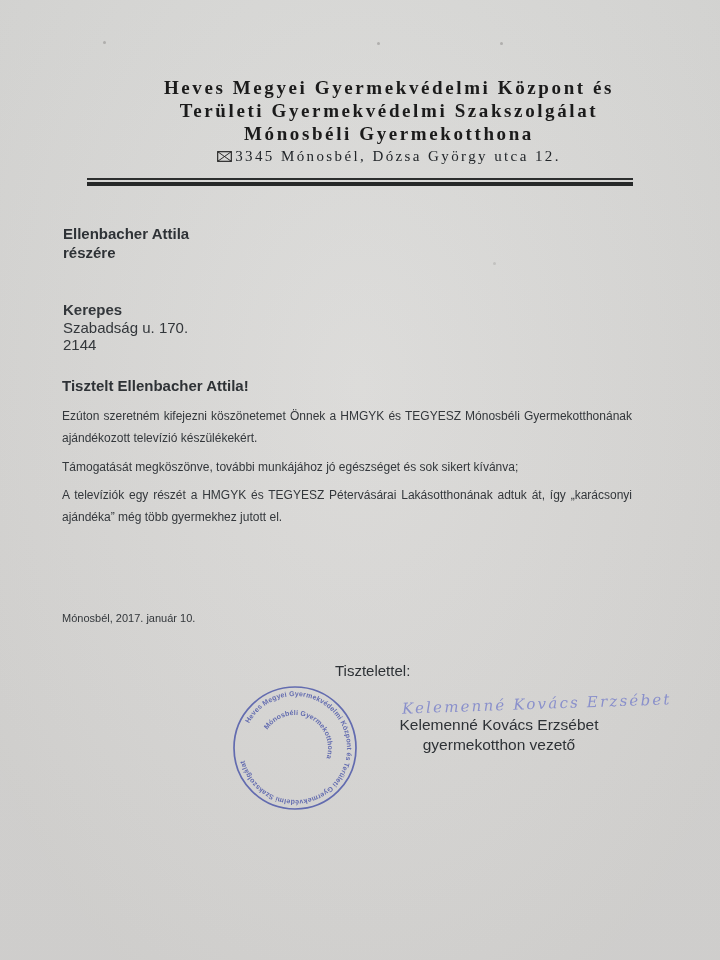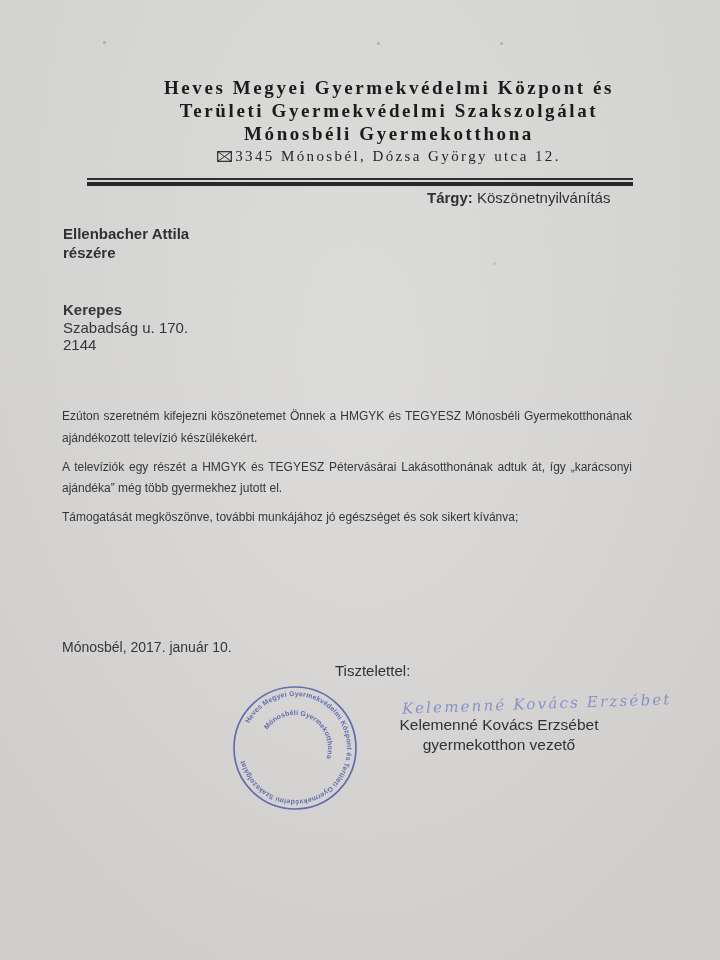--- a/index.html
+++ b/index.html
@@ -62,21 +62,21 @@
   .dest .city { font-weight: bold; }
 
   
   .salutation { position: absolute; top: 377px; left: 62px; font-size: 15px; font-weight: bold; color: #2e3236; }
   .body-text { position: absolute; top: 406px; left: 62px; width: 570px; }
   .body-text p {
     margin: 0 0 7px 0;
     font-size: 12px; line-height: 21.8px;
     text-align: justify; color: #33373b;
   }
-  .date-line { position: absolute; top: 612px; left: 62px; font-size: 14px; color: #33373b; margin-top: 27px; }
+  .date-line { position: absolute; top: 612px; left: 62px; font-size: 11px; color: #33373b; }
   .closing   { position: absolute; top: 662px; left: 335px; font-size: 15px; color: #2e3236; }
 
   
   .stamp { position: absolute; top: 682px; left: 229px; width: 132px; height: 132px; }
   .handwriting {
     position: absolute; top: 695px; left: 402px;
     font-family: "DejaVu Serif", serif; font-style: italic;
     font-size: 15px; letter-spacing: 2.2px; white-space: nowrap;
     color: #8289cb; transform: rotate(-2deg); opacity: .9;
   }
@@ -104,41 +104,38 @@
       </svg><span>3345 Mónosbél, Dózsa György utca 12.</span>
     </div>
   </header>
 
   <div class="rule">
     <div class="thin"></div>
     <div class="gap"></div>
     <div class="thick"></div>
   </div>
 
-  <div class="subject">
-    <span class="lbl">Tárgy:</span>
-    <span>Köszönetnyilvánítás</span>
-  </div>
 
   <div class="recipient">
     <div>Ellenbacher Attila</div>
     <div>részére</div>
   </div>
 
   <div class="dest">
     <div class="city">Kerepes</div>
     <div>Szabadság u. 170.</div>
     <div>2144</div>
   </div>
 
+  <div class="salutation">Tisztelt Ellenbacher Attila!</div>
 
   <div class="body-text">
     <p>Ezúton szeretném kifejezni köszönetemet Önnek a HMGYK és TEGYESZ Mónosbéli Gyermekotthonának ajándékozott televízió készülékekért.</p>
+    <p>Támogatását megköszönve, további munkájához jó egészséget és sok sikert kívánva;</p>
     <p>A televíziók egy részét a HMGYK és TEGYESZ Pétervásárai Lakásotthonának adtuk át, így „karácsonyi ajándéka” még több gyermekhez jutott el.</p>
-    <p>Támogatását megköszönve, további munkájához jó egészséget és sok sikert kívánva;</p>
   </div>
 
   <div class="date-line">Mónosbél, 2017. január 10.</div>
   <div class="closing">Tisztelettel:</div>
 
   <svg class="stamp" viewBox="0 0 132 132">
     <g opacity="0.82">
       <circle cx="66" cy="66" r="61" fill="none" stroke="#4a55a8" stroke-width="1.7"></circle>
       <g transform="rotate(28 66 66)" font-family="Liberation Sans, sans-serif" font-weight="bold" fill="#4a55a8">
         <path id="ringPath" d="M14,66 A52,52 0 1 1 118,66 A52,52 0 1 1 14,66" fill="none"></path>

